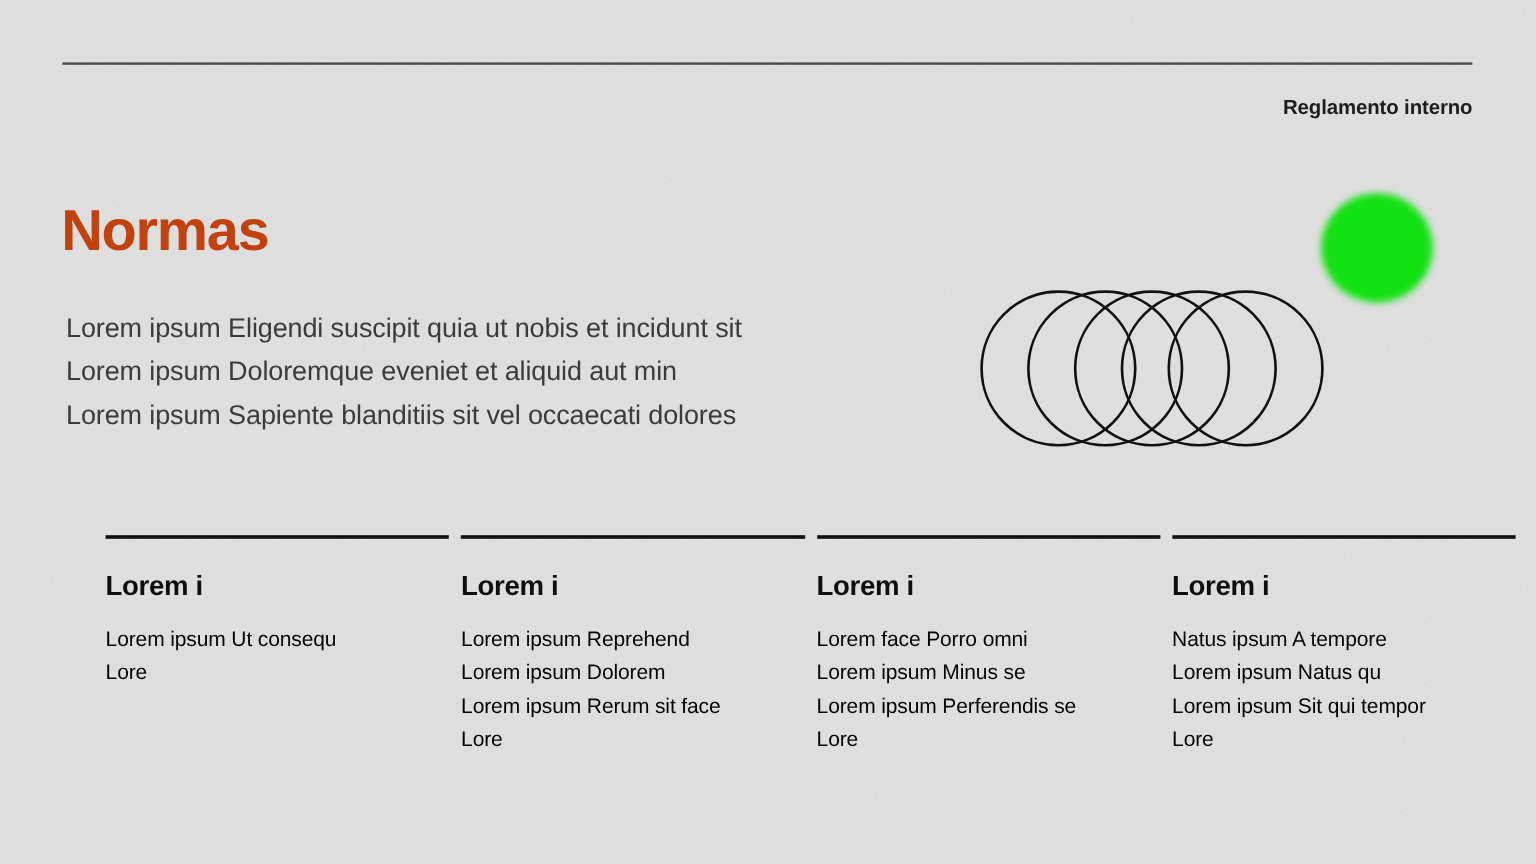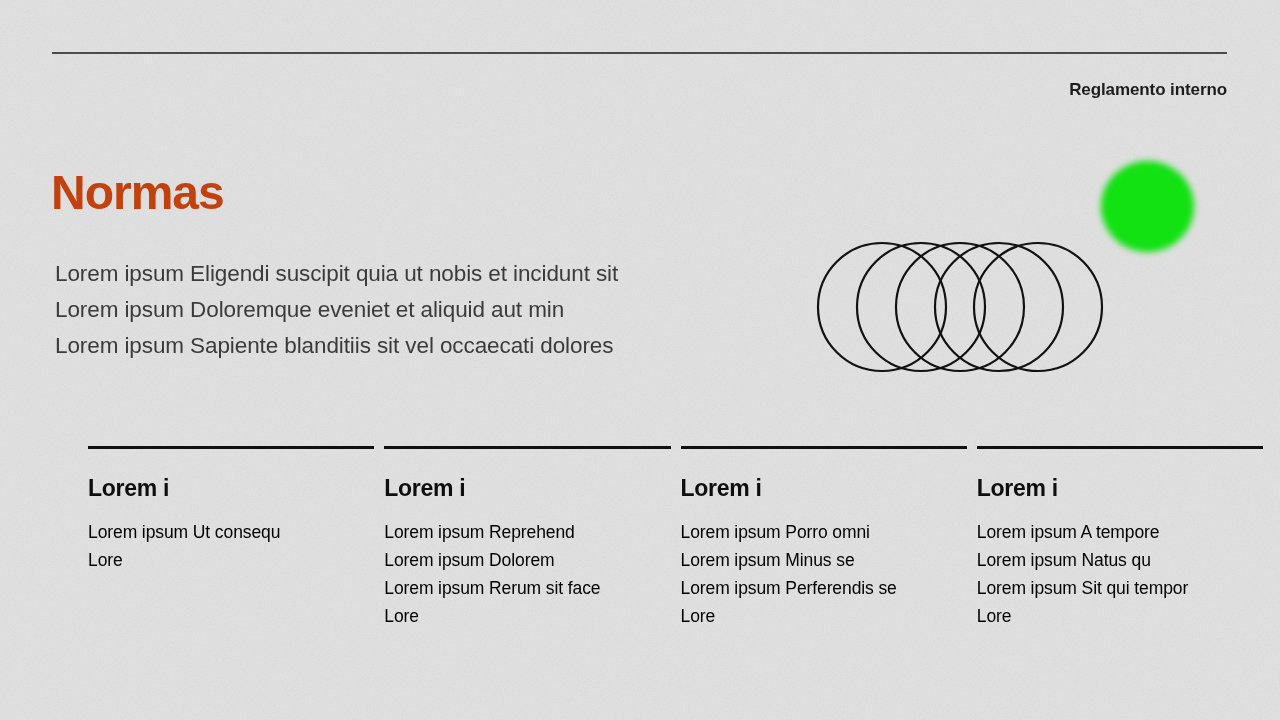--- a/index.html
+++ b/index.html
@@ -159,31 +159,31 @@
         <div>Lorem ipsum Reprehend</div>
         <div>Lorem ipsum Dolorem</div>
         <div>Lorem ipsum Rerum sit face</div>
         <div>Lore</div>
       </div>
     </div>
 
     <div class="column">
       <div class="column-heading">Lorem i</div>
       <div class="column-items">
-        <div>Lorem ipsum Porro omni</div>
+        <div>Lorem face Porro omni</div>
         <div>Lorem ipsum Minus se</div>
         <div>Lorem ipsum Perferendis se</div>
         <div>Lore</div>
       </div>
     </div>
 
     <div class="column">
       <div class="column-heading">Lorem i</div>
       <div class="column-items">
-        <div>Lorem ipsum A tempore</div>
+        <div>Natus ipsum A tempore</div>
         <div>Lorem ipsum Natus qu</div>
         <div>Lorem ipsum Sit qui tempor</div>
         <div>Lore</div>
       </div>
     </div>
 
   </div>
 </div>
 
 </body></html>

